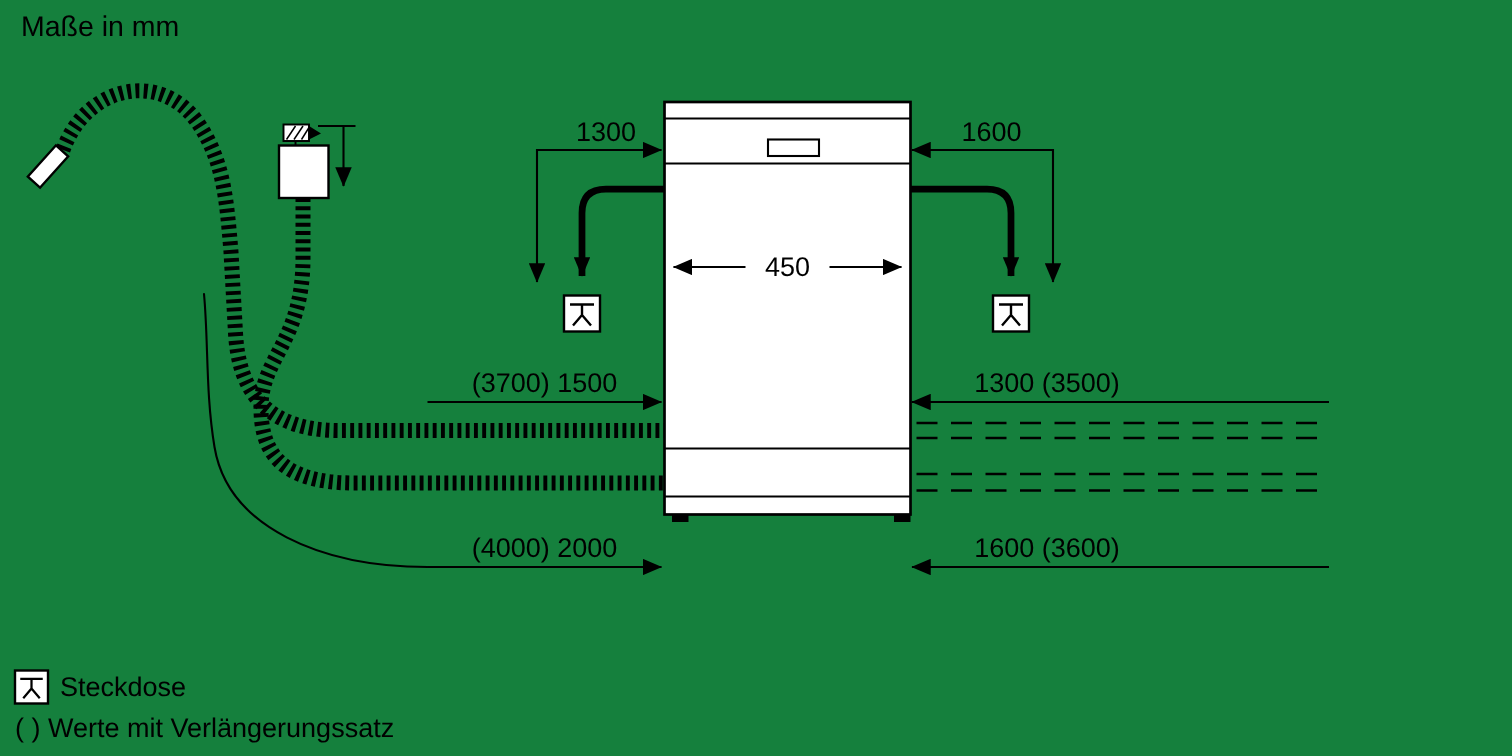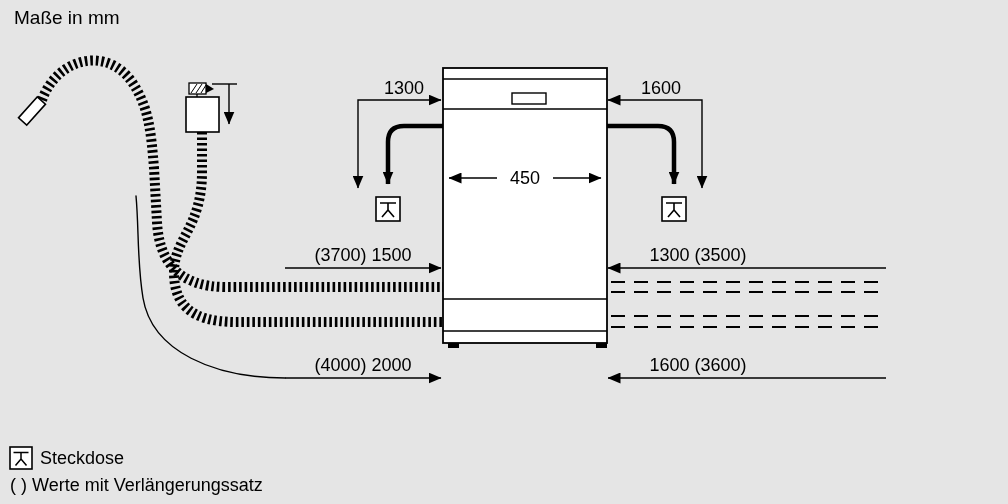--- a/index.html
+++ b/index.html
@@ -1,19 +1,19 @@
 <!DOCTYPE html>
 <html><head>
 <meta charset="utf-8">
 <style>
   html,body { margin:0; padding:0; background:#fff; }
   .canvas {
     position:relative;
     width:1008px; height:504px;
-    background:#e5e5e5;
+    background:#15803d;
     font-family:"Liberation Sans", sans-serif;
     overflow:hidden;
   }
   svg text {
     font-family:"Liberation Sans", sans-serif;
     fill:#000;
   }
   .lbl   { font-size:18px; }
   .title { font-size:19px; }
   .thin  { stroke:#000; stroke-width:1.4; fill:none; }

